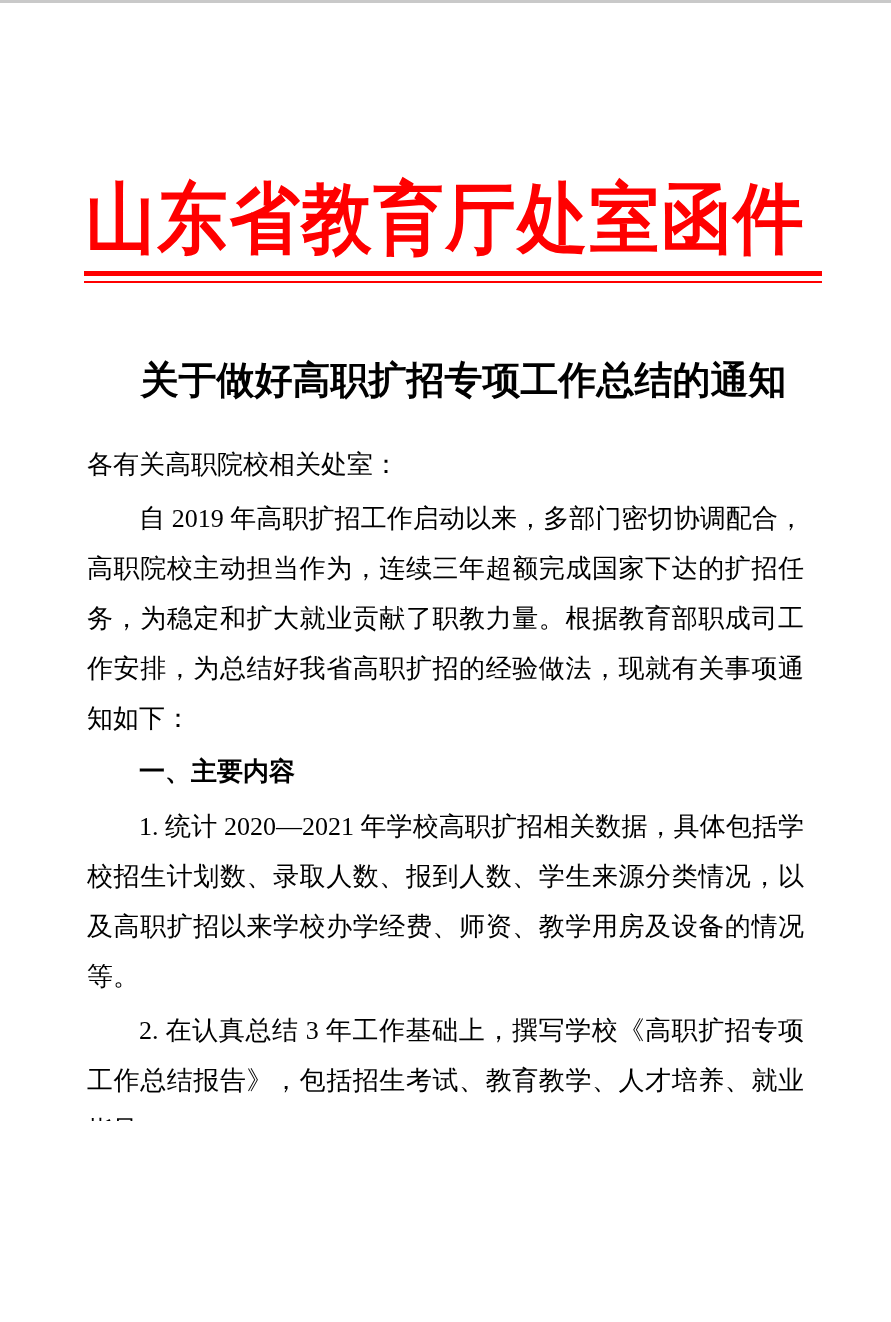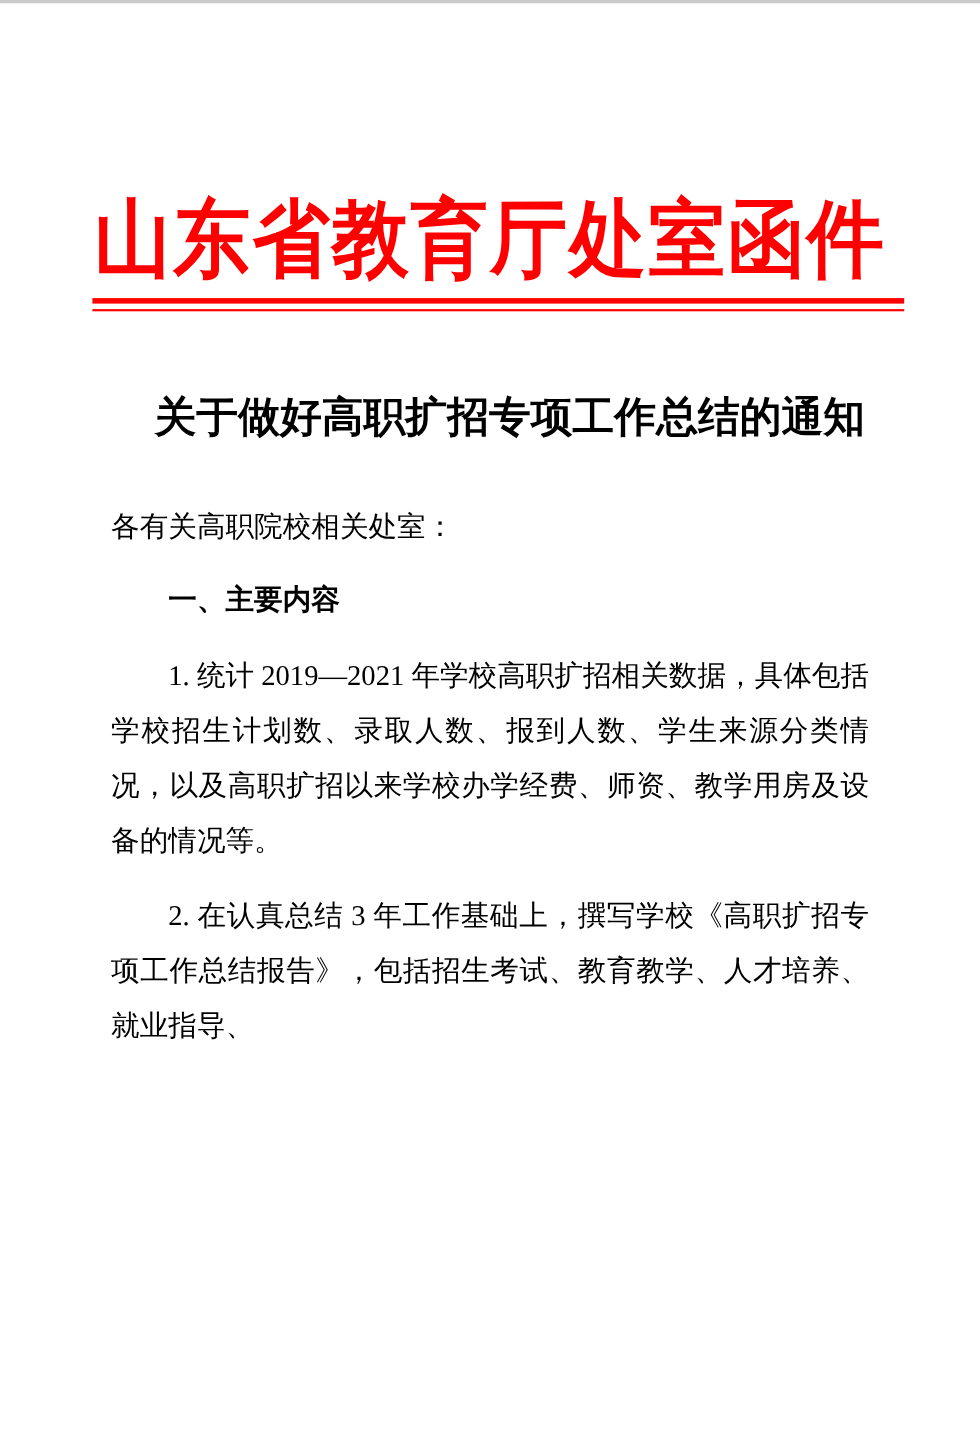--- a/index.html
+++ b/index.html
@@ -45,21 +45,21 @@
     font-family:"Liberation Serif","DejaVu Serif",serif;
     white-space:nowrap;
   }
   .body-text{
     position:absolute;top:436px;left:83px;width:725px;height:800px;
     overflow:hidden;
     font-size:26px;line-height:50px;
     text-align:justify;
     color:var(--ink);
   }
-  .body-text p{margin:18px;padding:0;}
+  .body-text p{margin:4px;padding:0;}
   .para{text-indent:2em;}
   .section-heading{
     text-indent:2em;
     font-family:Liberation Mono, monospace;
     font-weight:bold;
   }
   .footer-divider{
     position:absolute;top:1254px;left:83px;width:739px;
   }
   .footer-divider .rule-thin{height:2px;background:var(--red);}
@@ -76,22 +76,23 @@
 
   <div class="lh-divider">
     <div class="rule-thick"></div>
     <div class="rule-thin"></div>
   </div>
 
   <h1 class="doc-title">关于做好高职扩招专项工作总结的通知</h1>
 
   <div class="body-text">
     <p class="salutation">各有关高职院校相关处室：</p>
+    <p class="para">自 2019 年高职扩招工作启动以来，多部门密切协调配合，高职院校主动担当作为，连续三年超额完成国家下达的扩招任务，为稳定和扩大就业贡献了职教力量。根据教育部职成司工作安排，为总结好我省高职扩招的经验做法，现就有关事项通知如下：</p>
     <p class="section-heading">一、主要内容</p>
-    <p class="para">1. 统计 2019—2021 年学校高职扩招相关数据，具体包括学校招生计划数、录取人数、报到人数、学生来源分类情况，以及高职扩招以来学校办学经费、师资、教学用房及设备的情况等。</p>
+    <p class="para">1. 统计 2020—2021 年学校高职扩招相关数据，具体包括学校招生计划数、录取人数、报到人数、学生来源分类情况，以及高职扩招以来学校办学经费、师资、教学用房及设备的情况等。</p>
     <p class="para">2. 在认真总结 3 年工作基础上，撰写学校《高职扩招专项工作总结报告》，包括招生考试、教育教学、人才培养、就业指导、</p>
   </div>
 
   <div class="footer-divider">
     <div class="rule-thin"></div>
     <div class="rule-thick"></div>
   </div>
 
 </div>
 

